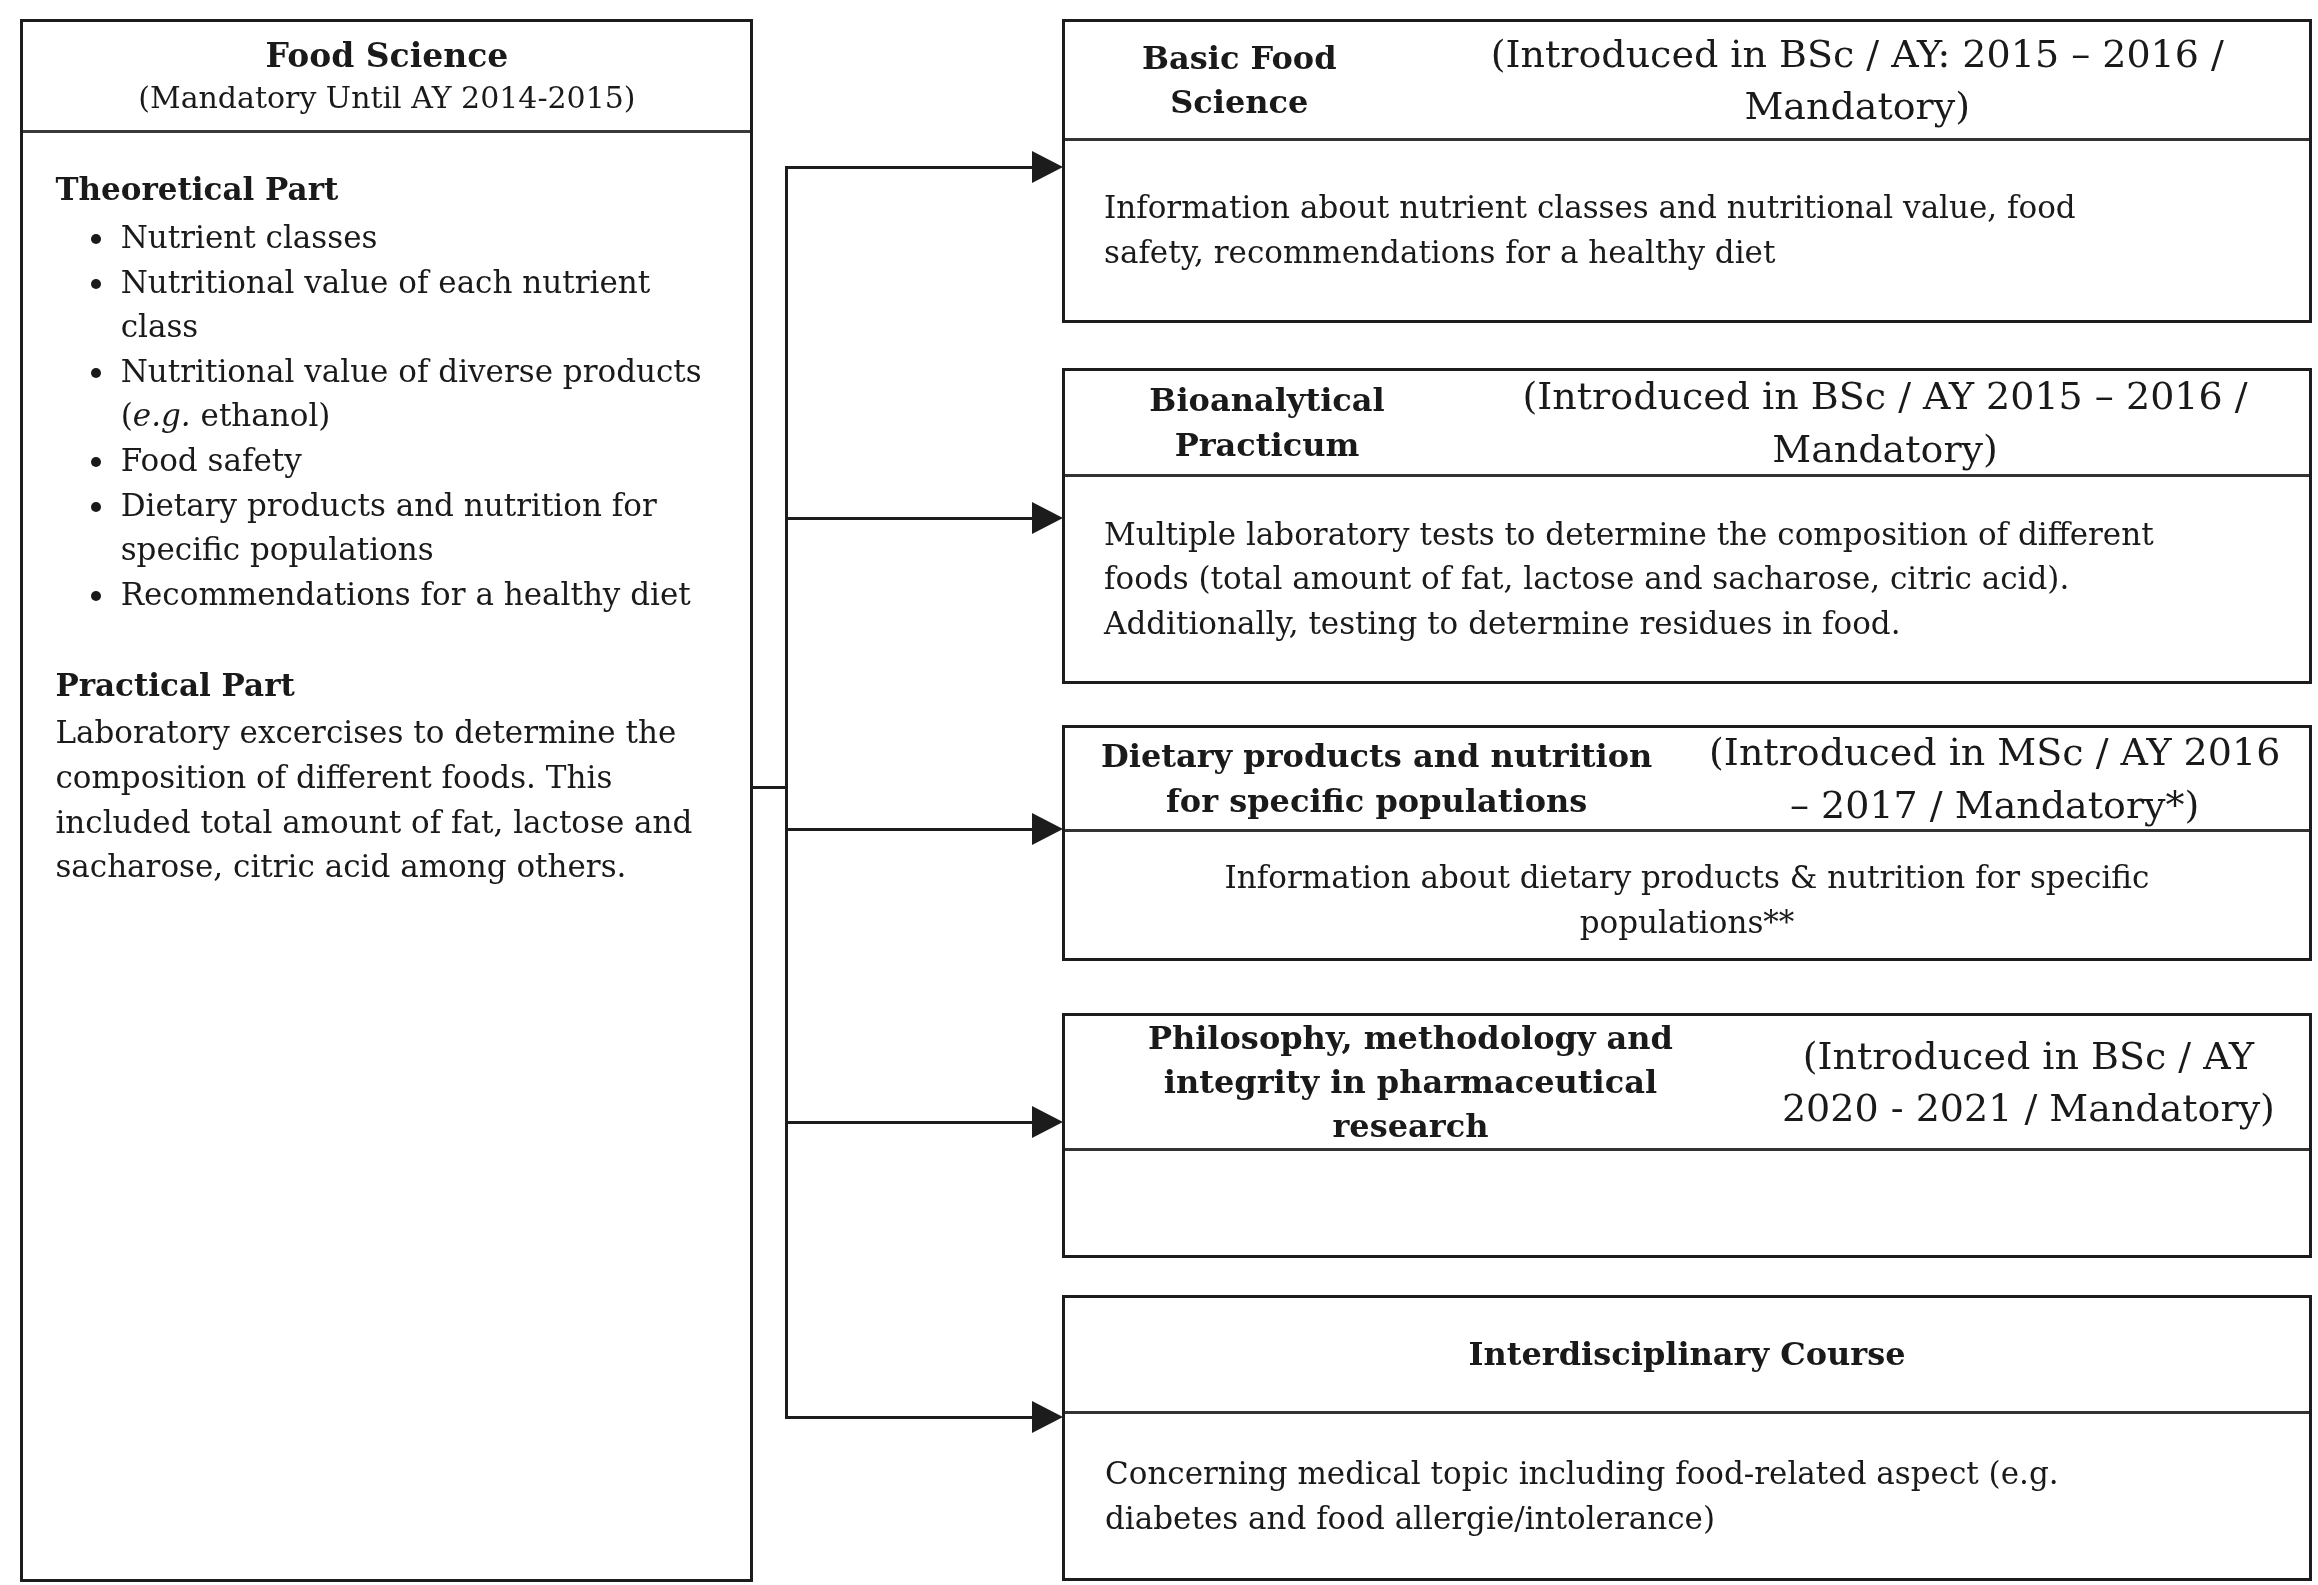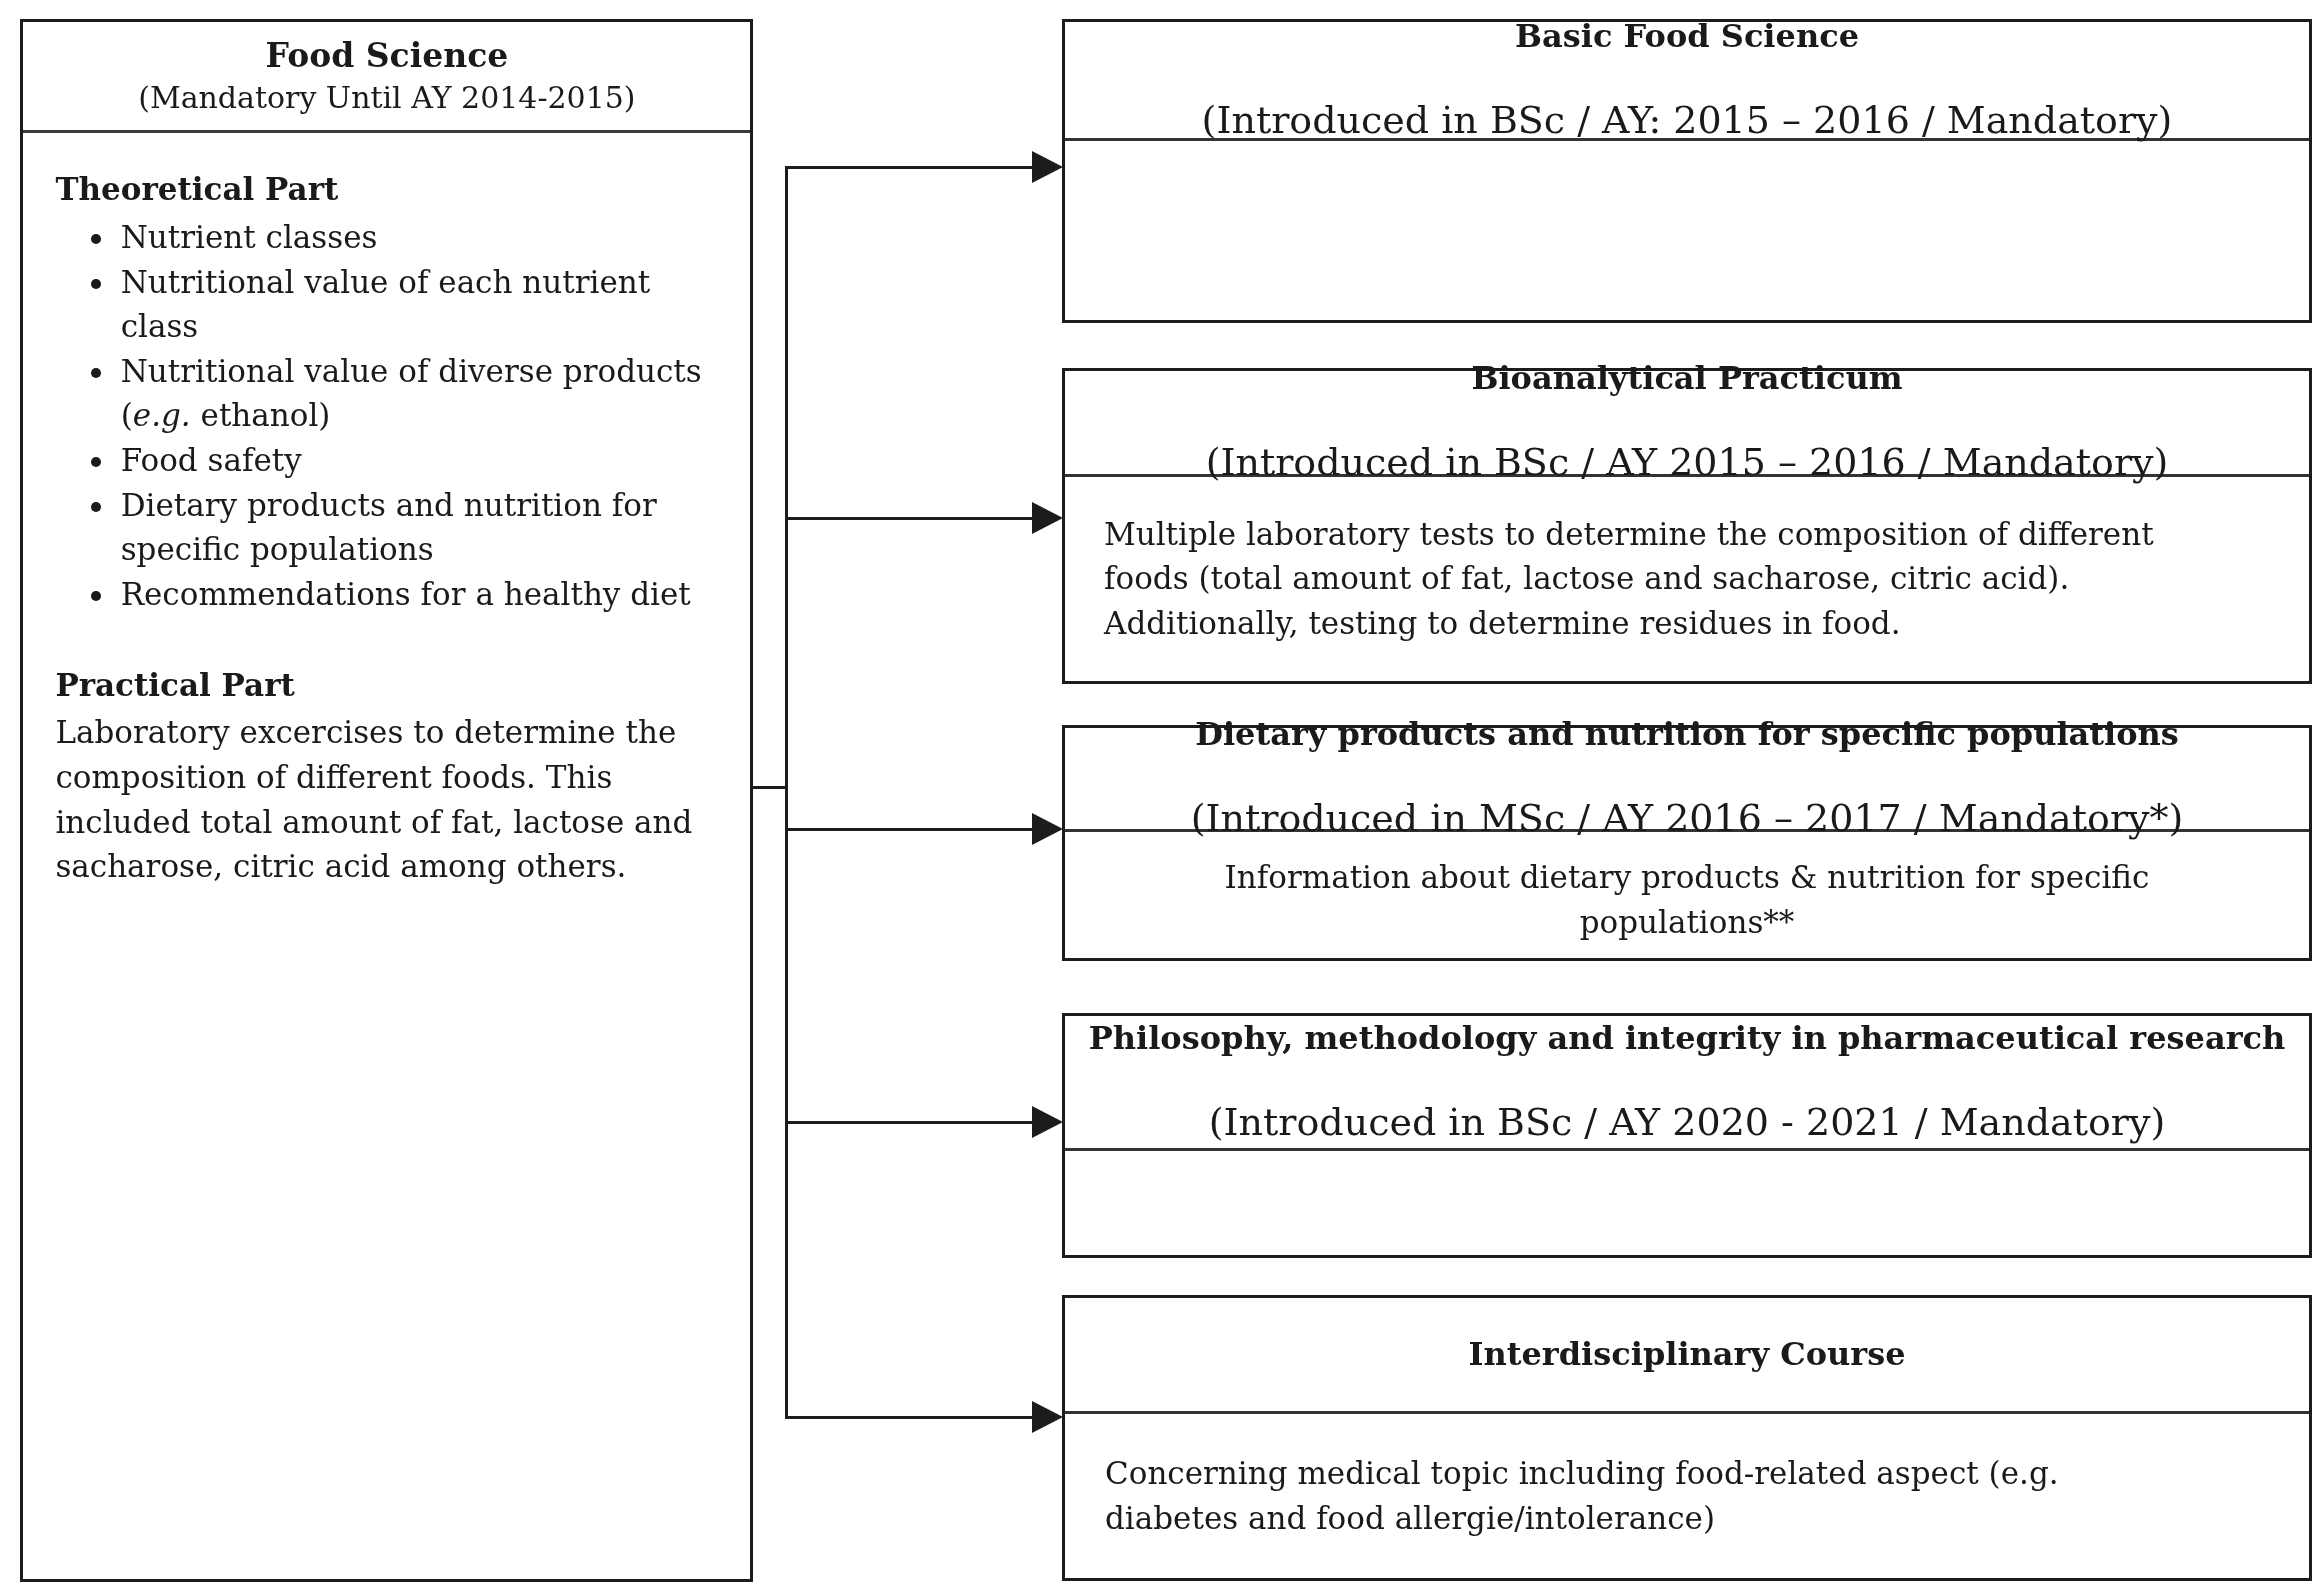--- a/index.html
+++ b/index.html
@@ -31,21 +31,21 @@
   .sec-head{font-weight:bold;margin:0 0 3.3px 0;}
   .left-content ul{margin:0;padding:0 0 0 62px;}
   .left-content li{padding-left:3.3px;max-width:583px;}
   .practical-head{margin-top:46px;}
   .para{margin:0;max-width:666px;}
   em{font-style:italic;}
   
   .course{left:1062px;width:1250px;}
   .course header{
     border-bottom:3.9px solid #333333;
-    display:flex;flex-direction:column;align-items:center;justify-content:center;
+    display:flex;flex-direction:row;align-items:center;justify-content:center;
     text-align:center;padding:12px 22px;box-sizing:border-box;gap:36px;
   }
   .c-title{font-weight:bold;font-size:32px;line-height:1.38;}
   .c-sub{font-size:38px;line-height:1.38;}
   .course .body{
     display:flex;align-items:center;
     padding:0 39px;box-sizing:border-box;
   }
   .course .body p{margin:0;font-size:31px;line-height:1.44;max-width:1056px;}
   .course .body.center{justify-content:center;}
@@ -92,20 +92,23 @@
       <p class="sec-head practical-head">Practical Part</p>
       <p class="para">Laboratory excercises to determine the composition of different foods. This included total amount of fat, lactose and sacharose, citric acid among others.</p>
     </div>
   </section>
 
   <section class="box course c1">
     <header>
       <div class="c-title">Basic Food Science</div>
       <div class="c-sub">(Introduced in BSc / AY: 2015 – 2016 / Mandatory)</div>
     </header>
+    <div class="body">
+      <p>Information about nutrient classes and nutritional value, food safety, recommendations for a healthy diet</p>
+    </div>
   </section>
 
   <section class="box course c2">
     <header>
       <div class="c-title">Bioanalytical Practicum</div>
       <div class="c-sub">(Introduced in BSc / AY 2015 – 2016 / Mandatory)</div>
     </header>
     <div class="body">
       <p>Multiple laboratory tests to determine the composition of different foods (total amount of fat, lactose and sacharose, citric acid). Additionally, testing to determine residues in food.</p>
     </div>

